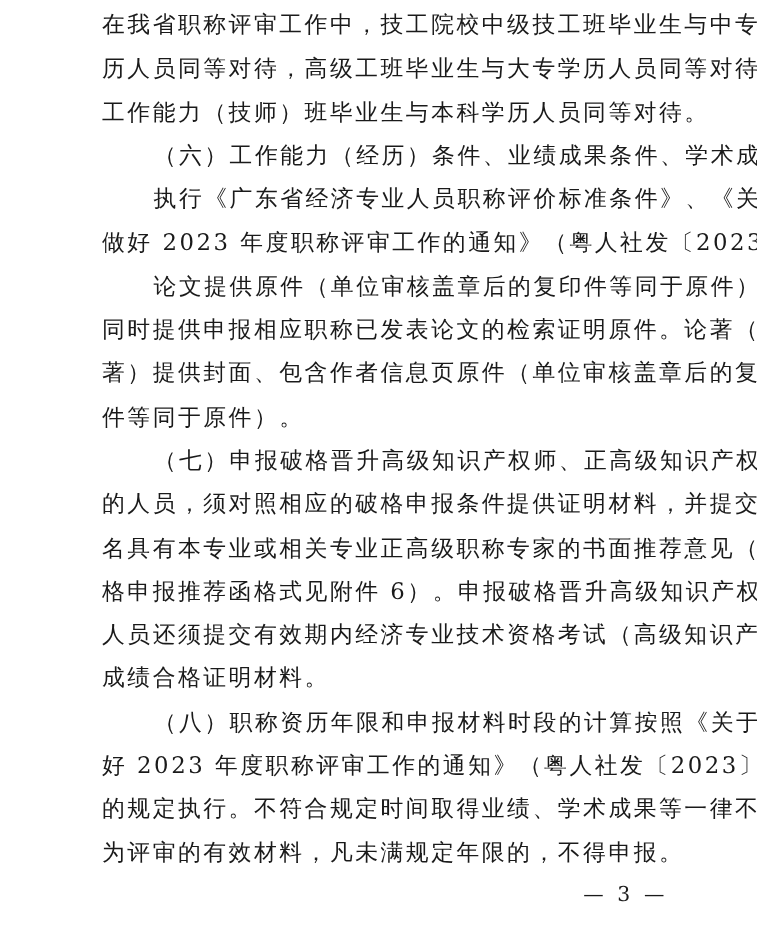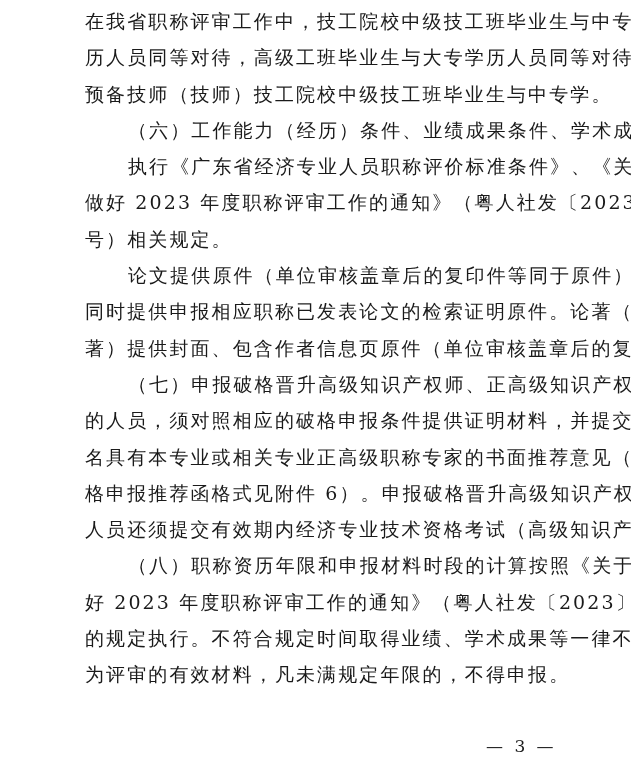--- a/index.html
+++ b/index.html
@@ -43,45 +43,46 @@
     }
   </style>
 </head>
 <body>
 
 <div class="page">
 
   <div>
     <div class="line">在我省职称评审工作中，技工院校中级技工班毕业生与中专学</div>
     <div class="line">历人员同等对待，高级工班毕业生与大专学历人员同等对待，</div>
-    <div class="line">预备技师（技师）技工院校中级技工班毕业生与中专学。</div>
+    <div class="line">工作能力（技师）班毕业生与本科学历人员同等对待。</div>
   </div>
 
   <div>
     <div class="line indent">（六）工作能力（经历）条件、业绩成果条件、学术成果</div>
   </div>
 
   <div>
     <div class="line indent">执行《广东省经济专业人员职称评价标准条件》、《关于</div>
     <div class="line">做好 2023 年度职称评审工作的通知》（粤人社发〔2023〕32</div>
-    <div class="line">号）相关规定。</div>
   </div>
 
   <div>
     <div class="line indent">论文提供原件（单位审核盖章后的复印件等同于原件），</div>
     <div class="line">同时提供申报相应职称已发表论文的检索证明原件。论著（译</div>
     <div class="line">著）提供封面、包含作者信息页原件（单位审核盖章后的复印</div>
+    <div class="line">件等同于原件）。</div>
   </div>
 
   <div>
     <div class="line indent">（七）申报破格晋升高级知识产权师、正高级知识产权师</div>
     <div class="line">的人员，须对照相应的破格申报条件提供证明材料，并提交 2</div>
     <div class="line">名具有本专业或相关专业正高级职称专家的书面推荐意见（破</div>
     <div class="line">格申报推荐函格式见附件 6）。申报破格晋升高级知识产权师的</div>
     <div class="line">人员还须提交有效期内经济专业技术资格考试（高级知识产权）</div>
+    <div class="line">成绩合格证明材料。</div>
   </div>
 
   <div>
     <div class="line indent">（八）职称资历年限和申报材料时段的计算按照《关于做</div>
     <div class="line">好 2023 年度职称评审工作的通知》（粤人社发〔2023〕32 号）</div>
     <div class="line">的规定执行。不符合规定时间取得业绩、学术成果等一律不作</div>
     <div class="line">为评审的有效材料，凡未满规定年限的，不得申报。</div>
   </div>
 
 </div>

